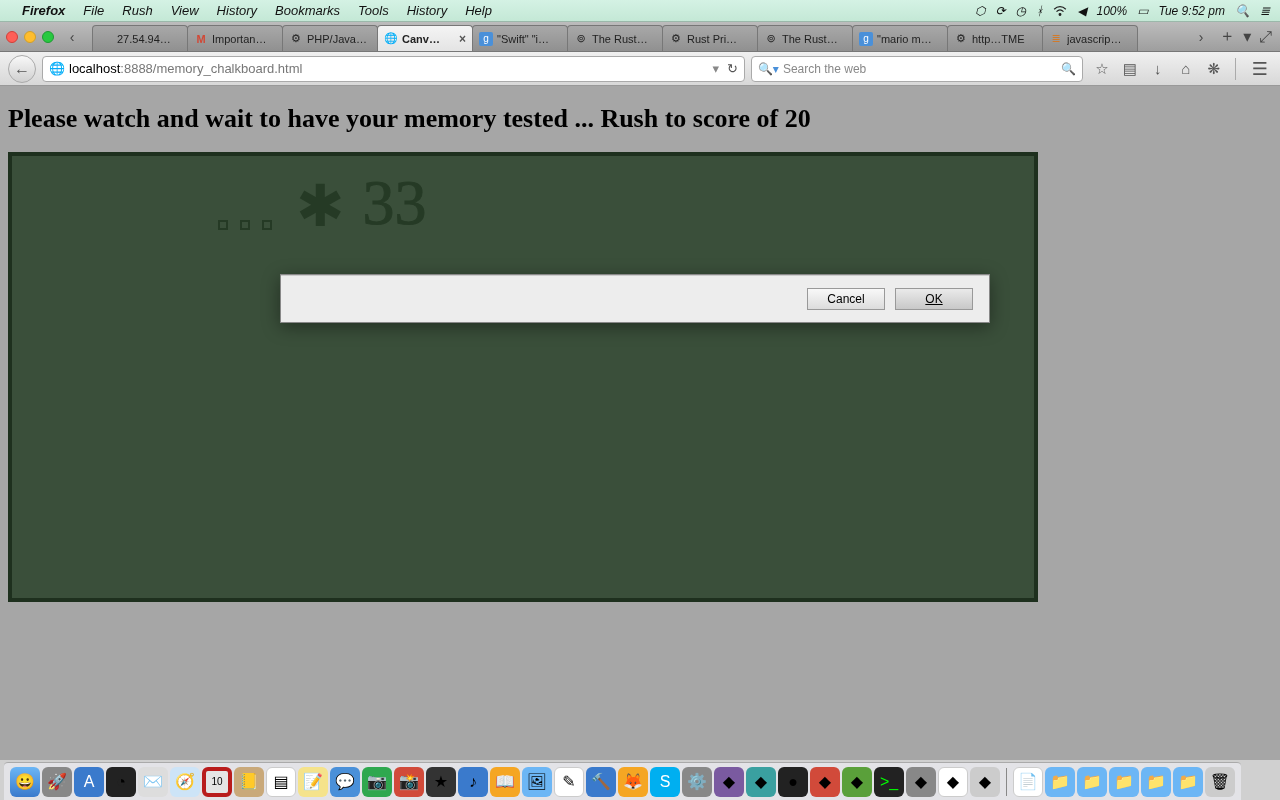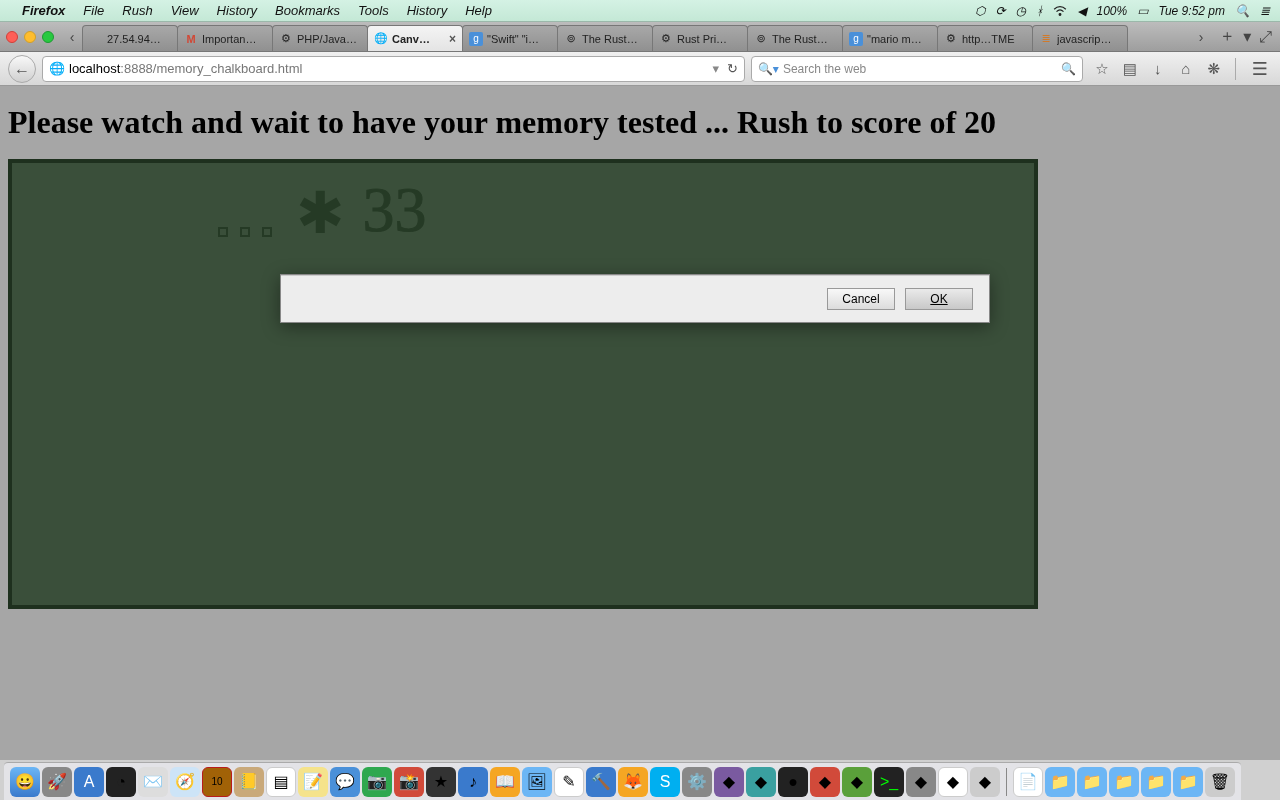--- a/index.html
+++ b/index.html
@@ -30,21 +30,21 @@
     display: flex; align-items: center;
     padding-left: 6px;
     border-bottom: 1px solid #777;
   }
   .traffic { display: flex; gap: 6px; margin-right: 8px; }
   .traffic .dot { width: 12px; height: 12px; border-radius: 50%; }
   .dot.red { background: #ff5f57; border:1px solid #d1403a;}
   .dot.yellow { background: #ffbd2e; border:1px solid #d1a02a;}
   .dot.green { background: #28c940; border:1px solid #1f9a33;}
   .navarrow { width:20px; height:20px; display:flex; align-items:center; justify-content:center; color:#444; font-size:14px; }
-  .tabs { display:flex; height:100%; align-items:flex-end; }
+  .tabs { display:flex; height:100%; align-items:flex-end;margin-left:10px; }
   .tab {
     height: 26px; min-width: 96px; max-width: 100px;
     background: linear-gradient(#a8a8a8, #909090);
     border: 1px solid #777; border-bottom:none;
     border-radius: 4px 4px 0 0;
     margin-right: -1px;
     display:flex; align-items:center;
     padding: 0 6px; font-size: 11px; color:#222;
     overflow:hidden; white-space:nowrap;
   }
@@ -95,21 +95,21 @@
     width: 100%; height: calc(800px - 22px - 30px - 34px - 40px);
     background: #fff;
     overflow:hidden;
   }
   .page-dim-overlay {
     position:absolute; inset:0;
     background: rgba(0,0,0,0.35);
     z-index: 5;
   }
   .page-inner { padding: 8px 8px; }
-  h1.title { font-family: "Times New Roman", serif; font-size: 32px; font-weight: bold; margin: 10px 0 18px 0; }
+  h1.title { font-family: "Times New Roman", serif; font-size: 26px; font-weight: bold; margin: 10px 0 18px 0; }
   .score-line { font-family: "Times New Roman", serif; font-size: 16px; margin-bottom: 8px; }
   .score-line .num { color: #b00000; }
   .chalkboard {
     width: 1030px; height: 450px;
     background: #5a7a5a;
     border: 4px solid #2f4a2f;
     color: #2f4a2f;
     font-family: serif;
     position: relative;
   }
@@ -144,21 +144,21 @@
     font-weight: bold;
     outline: none;
   }
   .prompt-footer {
     background: #ededed;
     border-top: 1px solid #ccc;
     padding: 12px 16px;
     display:flex; justify-content:flex-end; gap:10px;
   }
   .prompt-footer button {
-    width: 68px; height: 22px;
+    width: 78px; height: 22px;
     font-size: 12px;
     background: linear-gradient(#f8f8f8,#dcdcdc);
     border:1px solid #999;
   }
   .prompt-footer button.ok { background: linear-gradient(#eaeaea,#c8c8c8); text-decoration: underline; }
 
   
   .dock-wrap {
     position:absolute; left:0; bottom:0; width:100%; height:40px;
     display:flex; justify-content:flex-start; align-items:flex-end;
@@ -329,21 +329,21 @@
 </div>
 
 <div class="dock-wrap">
   <div class="dock">
     <div class="app" style="background:linear-gradient(#6cb6f5,#3a7acc);">😀</div>
     <div class="app" style="background:#888;">🚀</div>
     <div class="app" style="background:#3a7acc;color:#fff;">A</div>
     <div class="app" style="background:#222;">◔</div>
     <div class="app" style="background:#ddd;">✉️</div>
     <div class="app" style="background:#cde4f7;">🧭</div>
-    <div class="app" style="background:#a16207;border:1px solid #b91c1c;font-size:10px;">10</div>
+    <div class="app" style="background:#e5e5e5;border:4px solid #b91c1c;font-size:10px;">10</div>
     <div class="app" style="background:#c9a97a;">📒</div>
     <div class="app" style="background:#fff;border:1px solid #ccc;">▤</div>
     <div class="app" style="background:#f5e38b;">📝</div>
     <div class="app" style="background:#4a90d9;">💬</div>
     <div class="app" style="background:#2fa84f;">📷</div>
     <div class="app" style="background:#d14a3a;">📸</div>
     <div class="app" style="background:#333;">★</div>
     <div class="app" style="background:#3a7acc;">♪</div>
     <div class="app" style="background:#f5a623;">📖</div>
     <div class="app" style="background:#6cb6f5;">🖼</div>

